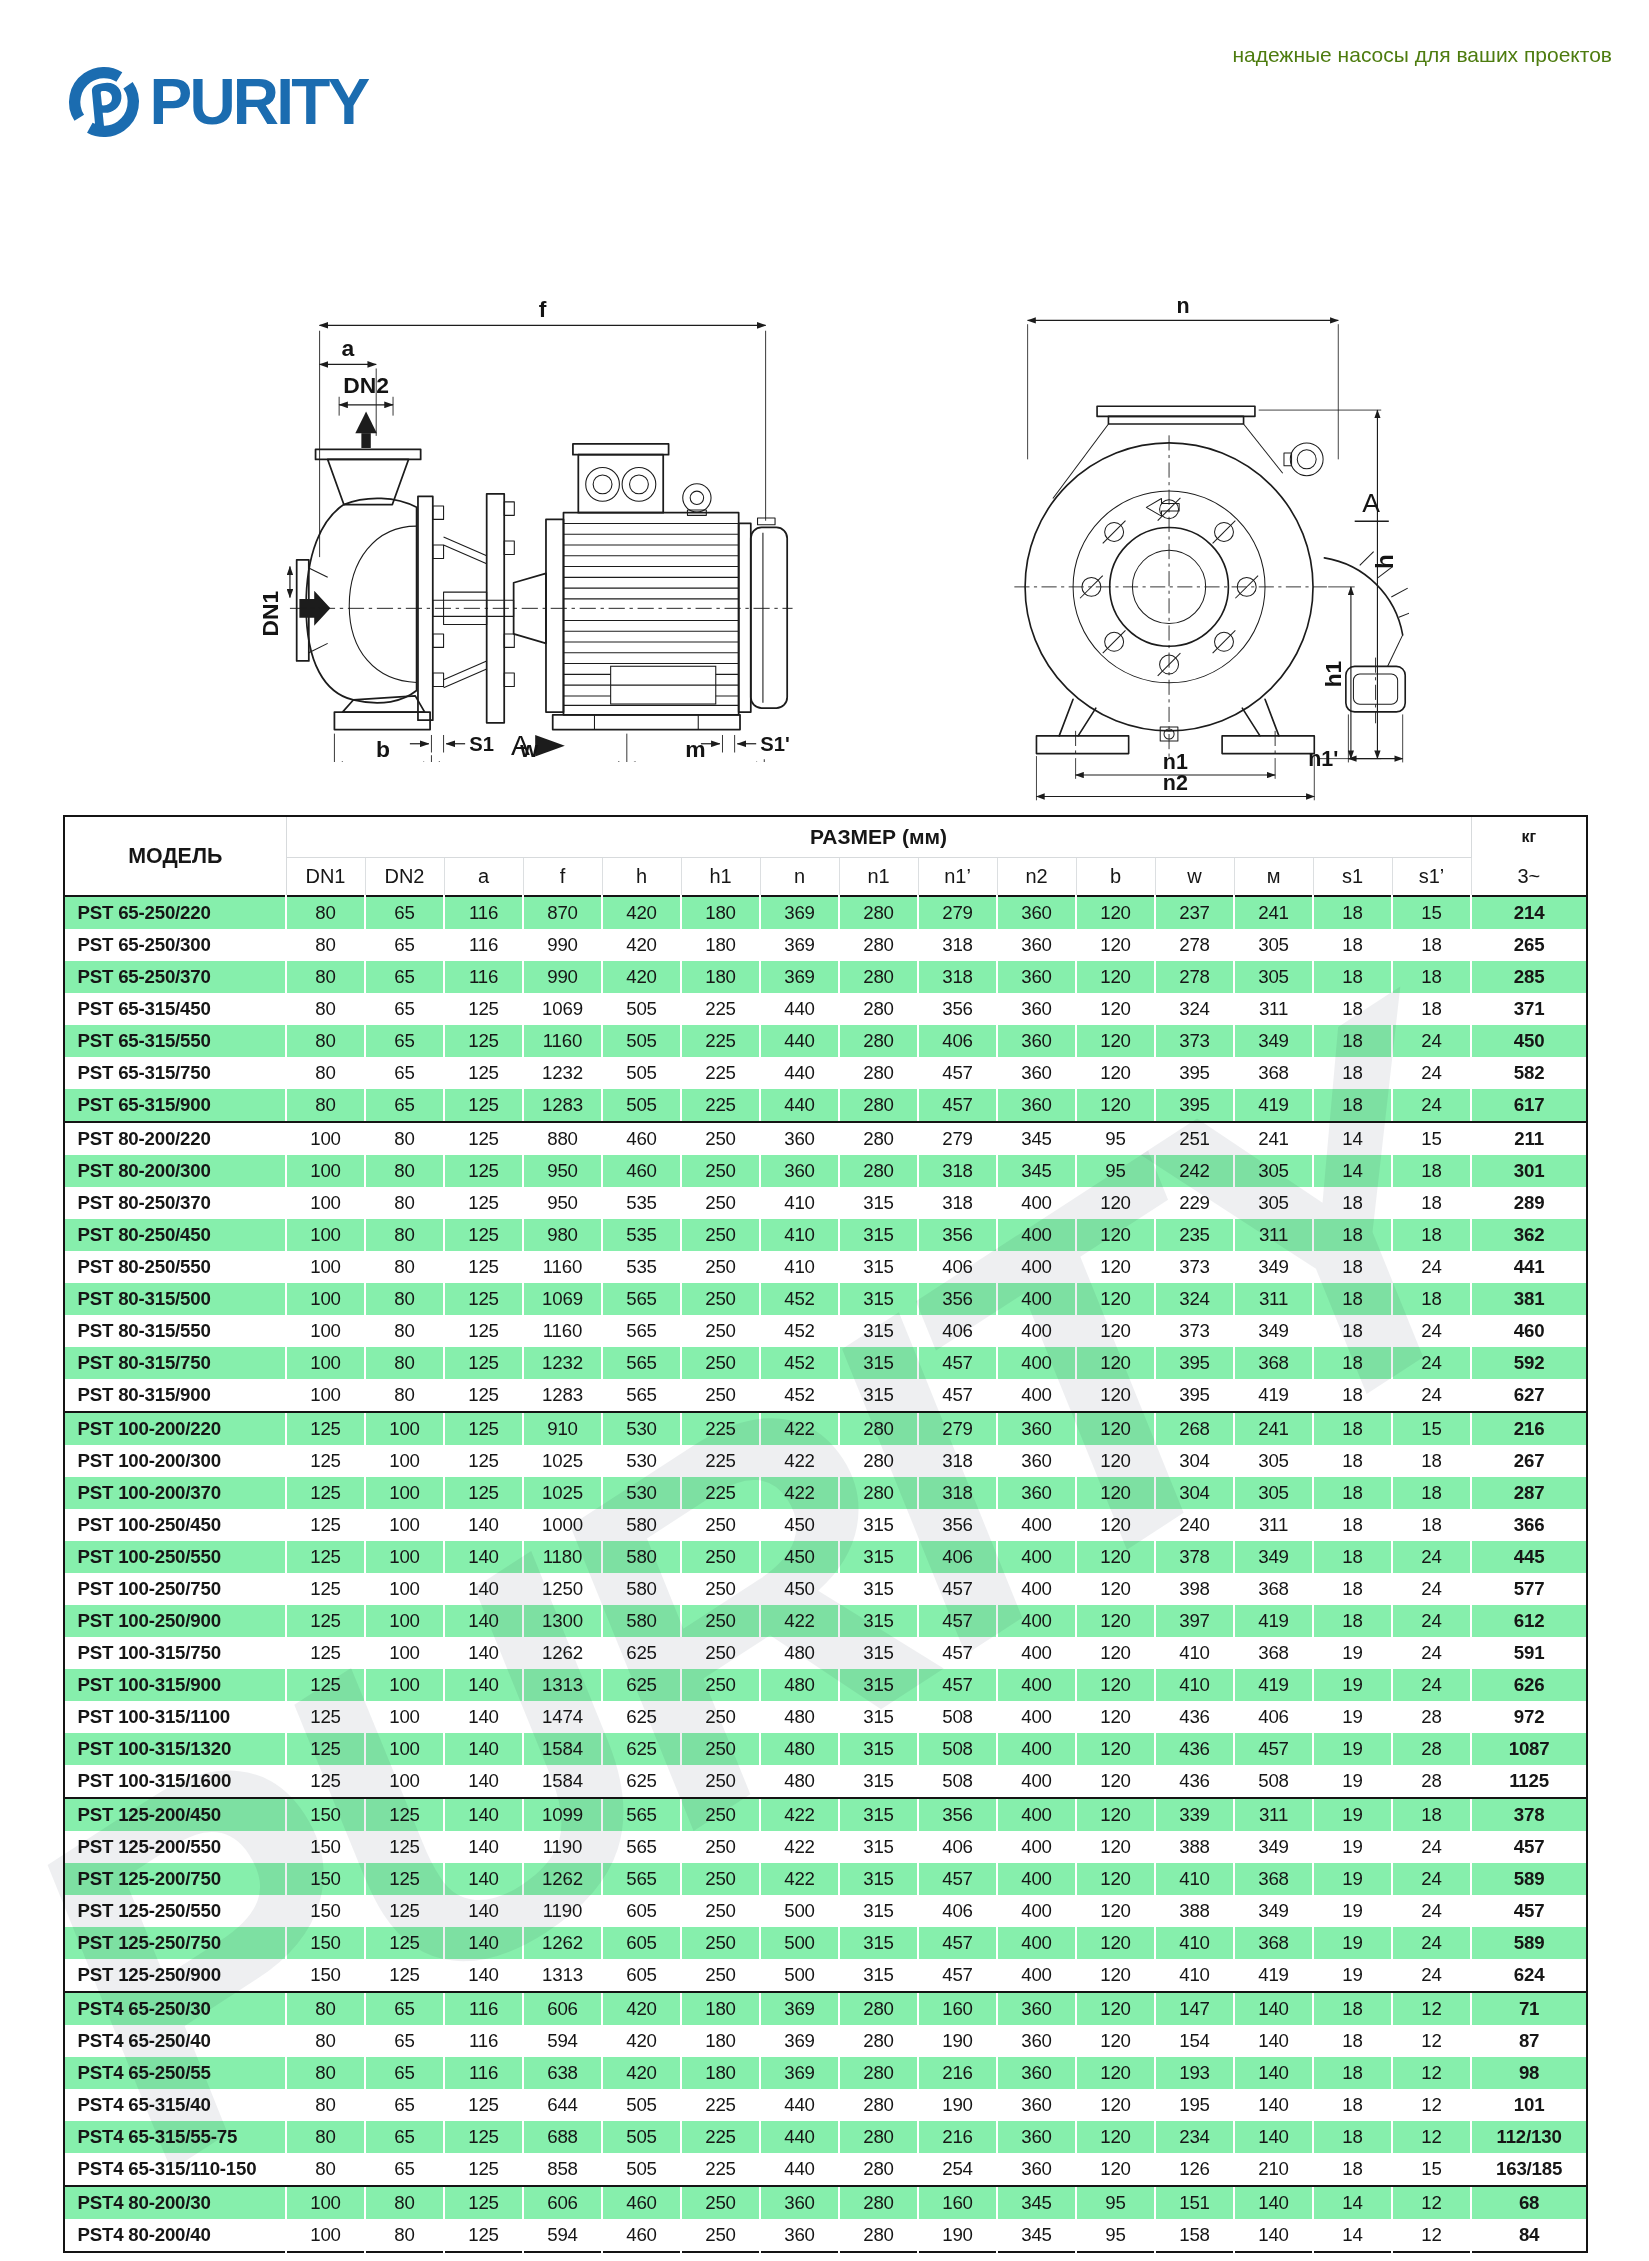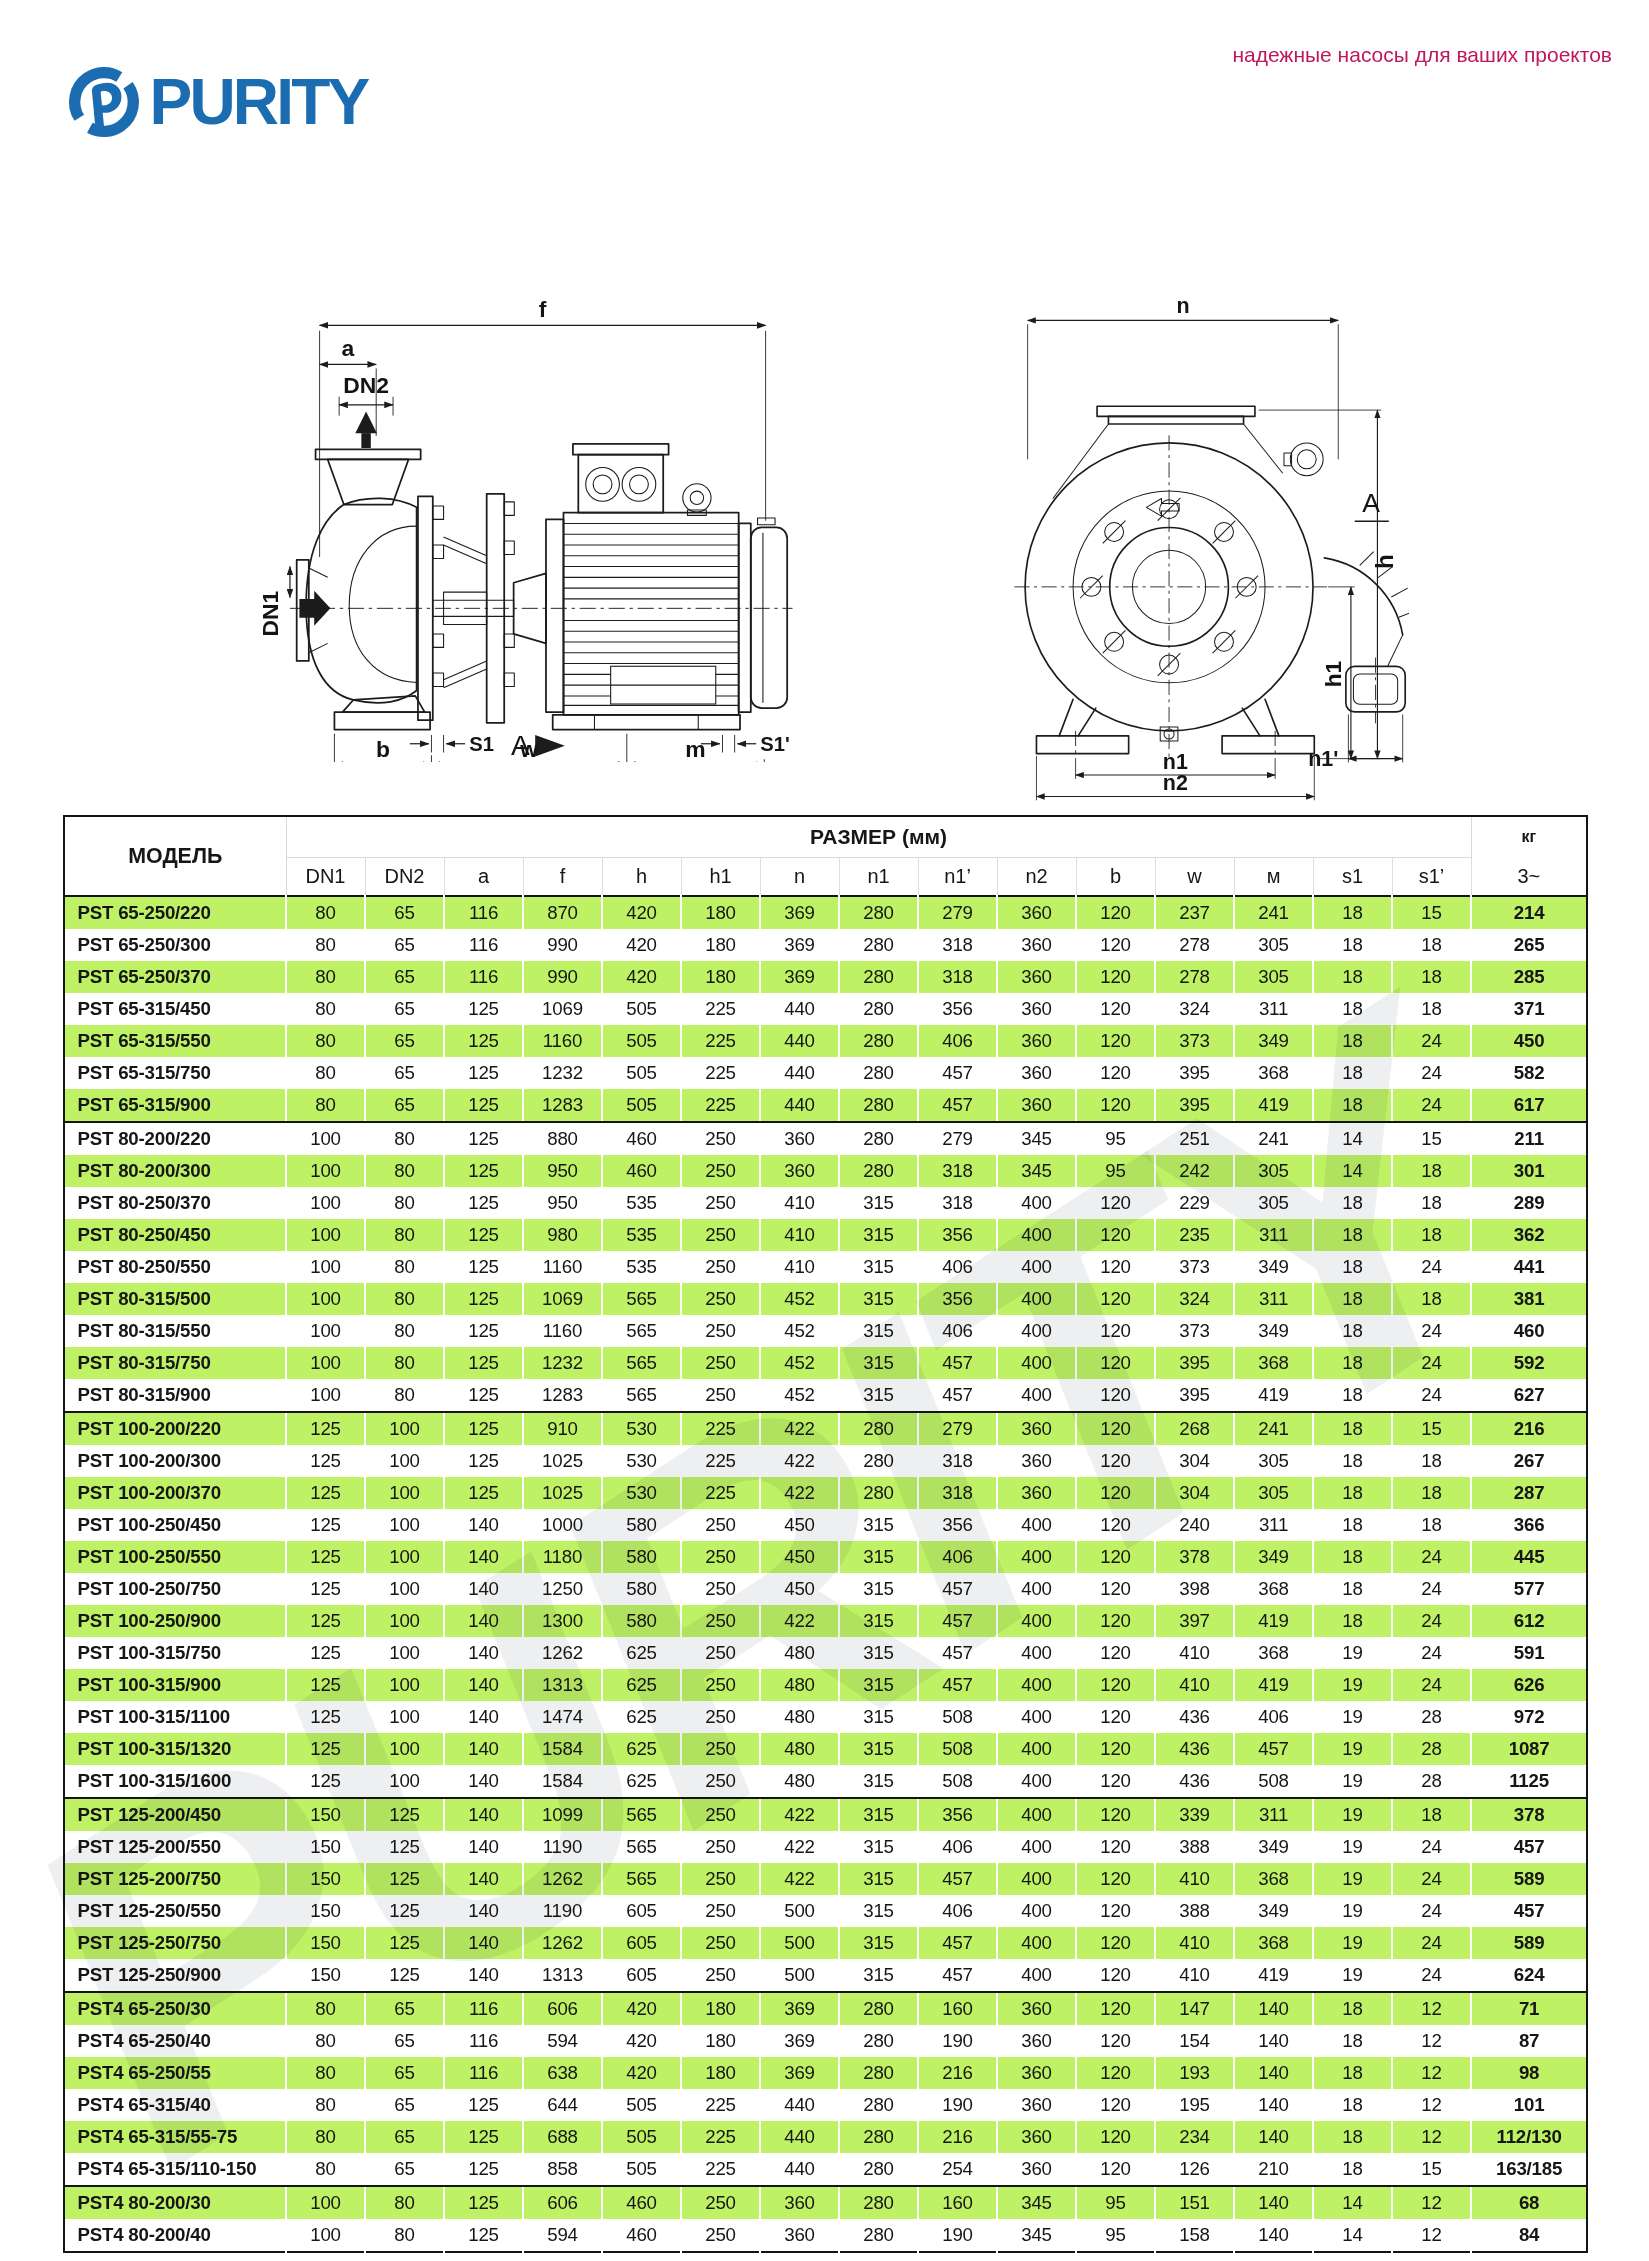--- a/index.html
+++ b/index.html
@@ -3,21 +3,21 @@
 <meta charset="utf-8">
 <style>
   html,body{margin:0;padding:0;background:#fff;}
   body{font-family:"Liberation Sans",sans-serif;color:#161616;}
   .page{position:relative;width:1650px;height:2261px;background:#fff;overflow:hidden;}
 
   
   .logo{position:absolute;left:64px;top:62px;display:flex;align-items:center;}
   .logo-icon{width:80px;height:80px;flex:0 0 auto;}
   .wordmark{font-size:64px;font-weight:800;color:#1b6cb0;letter-spacing:-2.8px;line-height:1;margin-left:5.5px;}
-  .tagline{position:absolute;right:38px;top:43px;font-size:21px;color:#be185d;}
+  .tagline{position:absolute;right:38px;top:43px;font-size:21px;color:#4d7c0f;}
 
   
   .drawing{position:absolute;}
   .drawing svg{display:block;}
   .o{fill:none;stroke:#1c1c1c;stroke-width:2.6;stroke-linejoin:round;stroke-linecap:round;}
   .o2{fill:none;stroke:#1c1c1c;stroke-width:1.6;stroke-linejoin:round;}
   .cl{fill:none;stroke:#1c1c1c;stroke-width:1.4;stroke-dasharray:24 7 5 7;}
   .dim{stroke:#1c1c1c;stroke-width:1.8;}
   .ext{stroke:#1c1c1c;stroke-width:1.3;}
   .solid{fill:#1c1c1c;stroke:none;}
@@ -40,21 +40,21 @@
   thead{border-bottom:2.8px solid #141414;}
   .model-h{font-weight:700;font-size:21.4px;border-right:1.4px solid #d7dadc;}
   .size-h{font-weight:700;font-size:21px;height:40px;border-bottom:1.4px solid #d7dadc;}
   .kg-h{font-weight:700;font-size:16px;border-left:1.4px solid #d7dadc;height:40px;}
   .sub th{font-weight:400;font-size:20px;height:37px;}
   .sub th + th{border-left:1.4px solid #dcdfe1;}
   .sub .kg-sub{border-left:1.4px solid #dcdfe1;font-weight:400;}
   tbody td{font-size:18.7px;height:32px;border-left:2.1px solid #fff;letter-spacing:-0.2px;}
   tbody td.model{font-weight:700;text-align:left;padding-left:12.4px;border-left:none;}
   tbody td.kg{font-weight:700;}
-  tr.stripe{background:#bef264;}
+  tr.stripe{background:#86efac;}
   tr.gend td{border-bottom:2.8px solid #141414;}
 </style>
 </head>
 <body>
 
 <div class="page">
 
   <div class="logo">
     <svg class="logo-icon" viewBox="0 0 120 120">
       <circle cx="60" cy="60" r="44" fill="none" stroke="#1b6cb0" stroke-width="17" stroke-dasharray="118 22 118 18" transform="rotate(-35 60 60)"></circle>

